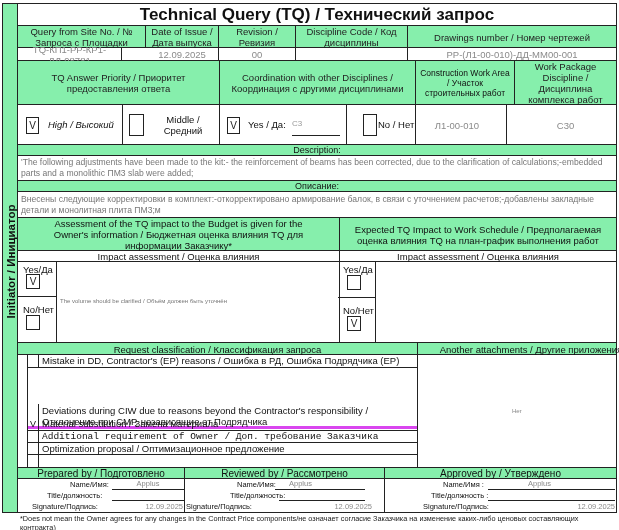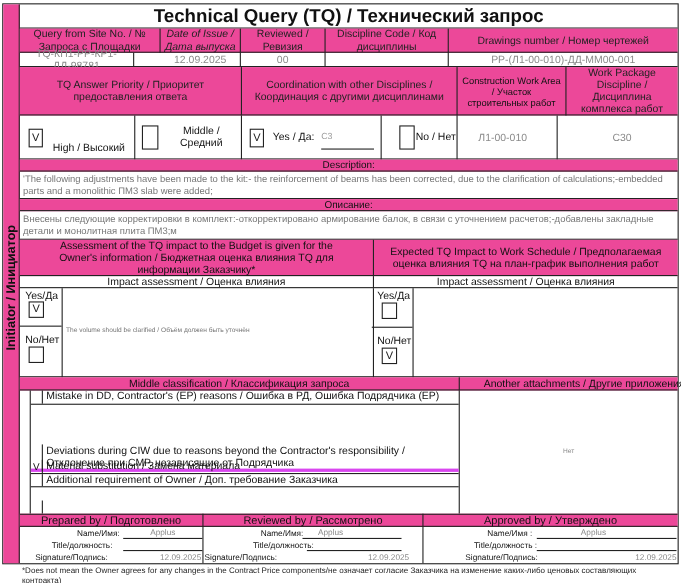--- a/index.html
+++ b/index.html
@@ -1,19 +1,19 @@
 <!DOCTYPE html>
 <html><head>
 <meta charset="utf-8">
 <style>
   * { box-sizing: border-box; margin: 0; padding: 0; }
   html, body { width: 619px; height: 530px; background: #ffffff; overflow: hidden; }
   body { font-family: "Liberation Sans", sans-serif; color: #111; position: relative; }
   .abs { position: absolute; }
-  .grey { background: #ec4899; }
+  .grey { background: #86efac; }
   .b { border: 1px solid #222; }
   .bt { border-top: 1px solid #222; }
   .bb { border-bottom: 1px solid #222; }
   .br { border-right: 1px solid #222; }
   .c { display: flex; align-items: center; justify-content: center; text-align: center; }
   .hdr { font-size: 9.5px; line-height: 11px; color: #222; }
   .val { font-size: 9.5px; color: #8a8a8a; }
   .chk { width: 13px; height: 17px; border: 1px solid #222; background: #fff; font-size: 10px; display: flex; align-items: center; justify-content: center; color: #222; }
   .chk-sm { width: 14px; height: 15px; border: 1px solid #222; background: #fff; font-size: 10px; display: flex; align-items: center; justify-content: center; color: #222; }
   .line { border-bottom: 1px solid #222; }
@@ -24,42 +24,42 @@
 <div class="abs b" style="left:2px; top:3px; width:615px; height:510px;"></div>
 
 <div class="abs grey br" style="left:3px; top:4px; width:15px; height:508px;">
   <div class="abs" style="left:-85px; top:250px; width:186px; height:15px; transform: rotate(-90deg); text-align:center; font-size:11.5px; font-weight:bold; line-height:15px;">Initiator / Инициатор</div>
 </div>
 
 <div class="abs c bb" style="left:18px; top:4px; width:598px; height:22px; font-size:17px; font-weight:bold;">Technical Query (TQ) / Технический запрос</div>
 
 <div class="abs grey bb" style="left:18px; top:26px; width:598px; height:22px;"></div>
 <div class="abs c hdr br" style="left:18px; top:26px; width:128px; height:22px;">Query from Site No. / № Запроса с Площадки</div>
-<div class="abs c hdr br" style="left:146px; top:26px; width:73px; height:22px;font-style:italic;">Date of Issue / Дата выпуска</div>
-<div class="abs c hdr br" style="left:219px; top:26px; width:77px; height:22px;">Reviewed / Ревизия</div>
+<div class="abs c hdr br" style="left:146px; top:26px; width:73px; height:22px;">Date of Issue / Дата выпуска</div>
+<div class="abs c hdr br" style="left:219px; top:26px; width:77px; height:22px;">Revision / Ревизия</div>
 <div class="abs c hdr br" style="left:296px; top:26px; width:112px; height:22px;">Discipline Code / Код дисциплины</div>
 <div class="abs c hdr" style="left:408px; top:26px; width:208px; height:22px;">Drawings number / Номер чертежей</div>
 
 <div class="abs bb" style="left:18px; top:48px; width:598px; height:13px;"></div>
 <div class="abs c val br" style="left:18px; top:48px; width:104px; height:13px;">TQ-КП1-РР-КР1-ДД-98781</div>
 <div class="abs c val br" style="left:146px; top:48px; width:73px; height:13px;">12.09.2025</div>
 <div class="abs c val br" style="left:219px; top:48px; width:77px; height:13px;">00</div>
 <div class="abs c val br" style="left:296px; top:48px; width:112px; height:13px;"></div>
 <div class="abs c val" style="left:408px; top:48px; width:208px; height:13px;">РР-(Л1-00-010)-ДД-ММ00-001</div>
 
 <div class="abs grey bb" style="left:18px; top:61px; width:598px; height:44px;"></div>
 <div class="abs c hdr br" style="left:18px; top:61px; width:202px; height:44px; padding:0 20px;">TQ Answer Priority / Приоритет предоставления ответа</div>
 <div class="abs c hdr br" style="left:220px; top:61px; width:196px; height:44px; padding:0 5px;">Coordination with other Disciplines / Координация с другими дисциплинами</div>
 <div class="abs c br" style="left:416px; top:61px; width:99px; height:44px; font-size:8.5px; line-height:10px; padding:0 3px;">Construction Work Area / Участок строительных работ</div>
 <div class="abs c hdr" style="left:515px; top:61px; width:101px; height:44px; padding:0 6px;">Work Package Discipline / Дисциплина комплекса работ</div>
 
 <div class="abs bb" style="left:18px; top:105px; width:598px; height:40px;"></div>
 <div class="abs br" style="left:18px; top:105px; width:105px; height:40px;">
   <div class="abs chk" style="left:8px; top:12px;">V</div>
-  <div class="abs" style="left:30px; top:24px; font-size:9.5px;">High / Высокий</div>
+  <div class="abs" style="left:30px; top:14px; font-size:9.5px;font-style:italic;">High / Высокий</div>
 </div>
 <div class="abs br" style="left:123px; top:105px; width:97px; height:40px;">
   <div class="abs chk" style="left:6px; top:9px; width:15px; height:22px;"></div>
   <div class="abs c" style="left:30px; top:7px; width:60px; height:26px; font-size:9.5px; line-height:11px;">Middle / Средний</div>
 </div>
 <div class="abs br" style="left:220px; top:105px; width:127px; height:40px;">
   <div class="abs chk" style="left:7px; top:12px;">V</div>
   <div class="abs" style="left:28px; top:14px; font-size:9.5px;">Yes / Да:</div>
   <div class="abs val line" style="left:72px; top:14px; width:48px; height:17px; font-size:8px; color:#999;">С3</div>
 </div>
@@ -98,40 +98,44 @@
 <div class="abs br" style="left:340px; top:262px; width:36px; height:81px;">
   <div class="abs bb" style="left:-2px; top:0; width:37px; height:36px;"></div>
   <div class="abs" style="left:3px; top:2px; font-size:9.5px;">Yes/Да</div>
   <div class="abs chk-sm" style="left:7px; top:13px;"></div>
   <div class="abs" style="left:3px; top:43px; font-size:9.5px;">No/Нет</div>
   <div class="abs chk-sm" style="left:7px; top:54px;">V</div>
 </div>
 <div class="abs" style="left:380px; top:298px; font-size:6px; color:#777;"></div>
 
 <div class="abs grey bb" style="left:18px; top:343px; width:598px; height:12px;"></div>
-<div class="abs c br" style="left:18px; top:343px; width:400px; height:12px; font-size:9.5px;">Middle classification / Классификация запроса</div>
+<div class="abs c br" style="left:18px; top:343px; width:400px; height:12px; font-size:9.5px;">Request classification / Классификация запроса</div>
 <div class="abs c" style="left:432px; top:343px; width:198px; height:12px; font-size:9.5px;">Another attachments / Другие приложения</div>
 
 <div class="abs br" style="left:18px; top:355px; width:400px; height:112px;">
   <div class="abs br" style="left:0; top:0; width:10px; height:112px;"></div>
   <div class="abs" style="left:10px; top:0; width:389px; height:13px; border-bottom:1px solid #222;">
     <div class="abs c br" style="left:0; top:0; width:11px; height:12px; font-size:9px;"></div>
     <div class="abs" style="left:14px; top:0; font-size:9.5px; line-height:12px;">Mistake in DD, Contractor's (EP) reasons / Ошибка в РД, Ошибка Подрядчика (EP)</div>
   </div>
   <div class="abs" style="left:10px; top:49px; width:389px; height:25px; border-bottom:3px solid #d946ef;">
     <div class="abs c br" style="left:0; top:0; width:11px; height:24px; font-size:9px;"></div>
     <div class="abs" style="left:14px; top:1px; width:370px; font-size:9.5px; line-height:11px;">Deviations during CIW due to reasons beyond the Contractor's responsibility / Отклонение при СМР, независящие от Подрядчика</div>
   </div>
   <div class="abs" style="left:10px; top:63px; width:389px; height:13px; border-bottom:1px solid #222;">
     <div class="abs c br" style="left:0; top:0; width:11px; height:12px; font-size:9px;">V</div>
     <div class="abs" style="left:14px; top:0; font-size:9.5px; line-height:12px;">Material substitution / Замена материала</div>
   </div>
-  <div class="abs" style="left:10px; top:76px; width:389px; height:12px; border-bottom:1px solid #222;">
+  <div class="abs" style="left:10px; top:76px; width:389px; height:12px; border-bottom:1px solid #222;font-family:Liberation Mono, monospace;">
     <div class="abs c br" style="left:0; top:0; width:11px; height:11px; font-size:9px;"></div>
     <div class="abs" style="left:14px; top:0; font-size:9.5px; line-height:11px;">Additional requirement of Owner / Доп. требование Заказчика</div>
+  </div>
+  <div class="abs" style="left:10px; top:88px; width:389px; height:12px; border-bottom:1px solid #222;">
+    <div class="abs c br" style="left:0; top:0; width:11px; height:11px; font-size:9px;"></div>
+    <div class="abs" style="left:14px; top:0; font-size:9.5px; line-height:11px;">Optimization proposal / Оптимизационное предложение</div>
   </div>
   <div class="abs" style="left:10px; top:100px; width:389px; height:12px;">
     <div class="abs c br" style="left:0; top:0; width:11px; height:12px; font-size:9px;"></div>
   </div>
 </div>
 
 <div class="abs c" style="left:418px; top:355px; width:198px; height:112px; font-size:6px; color:#888;">Нет</div>
 
 <div class="abs grey bt bb" style="left:18px; top:467px; width:598px; height:12px;"></div>
 <div class="abs c br" style="left:18px; top:467px; width:167px; height:12px; font-size:10px;">Prepared by / Подготовлено</div>

